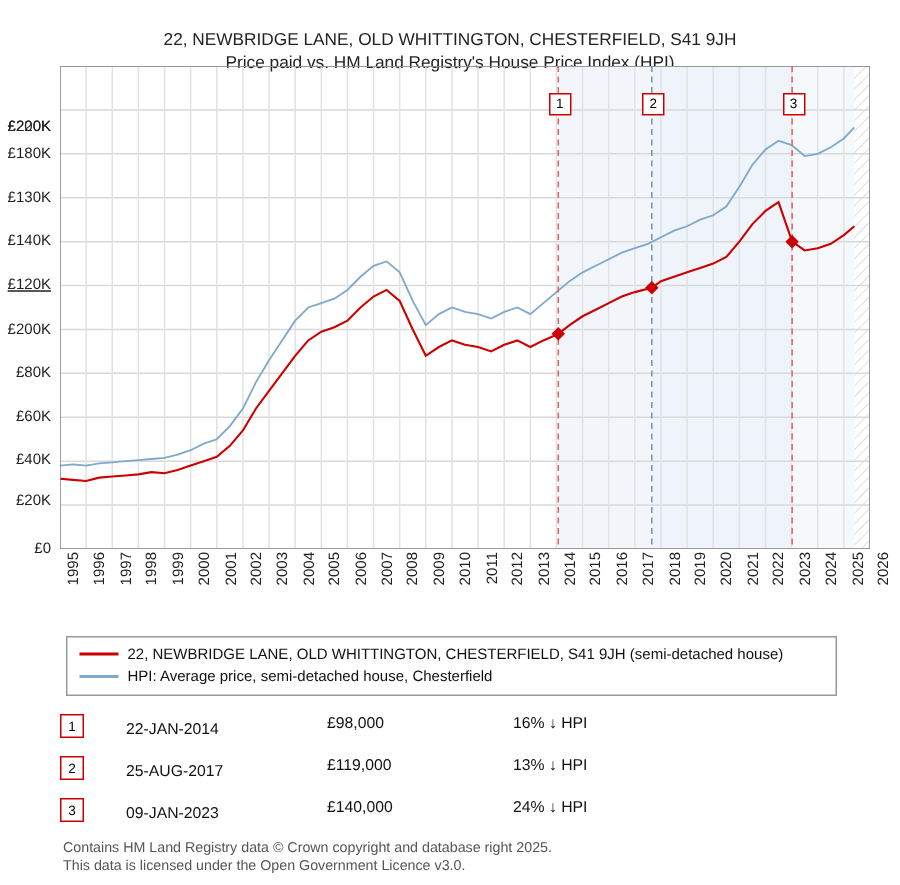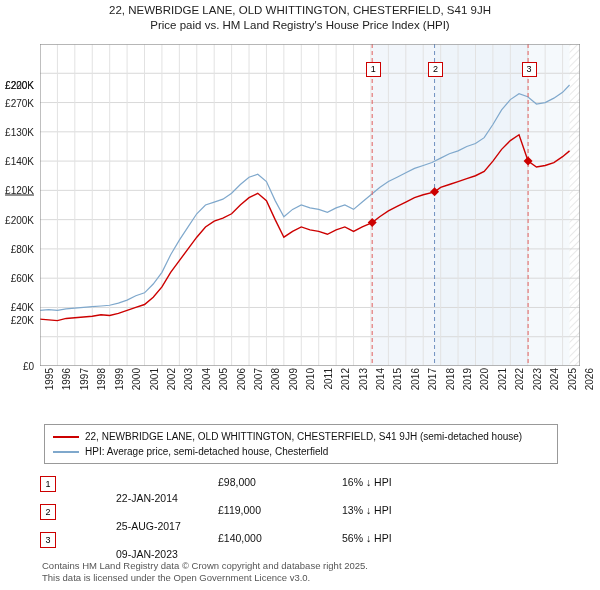--- a/index.html
+++ b/index.html
@@ -5,21 +5,21 @@
   html,body{margin:0;padding:0;}
   body{
     width:600px;height:590px;
     background:#ffffff;
     font-family:"Liberation Sans", sans-serif;
     color:#000;
     overflow:hidden;
   }
   .wrap{position:relative;width:600px;height:590px;}
   .title{
-    position:absolute;left:0;top:3px;width:600px;text-align:center;
+    position:absolute;left:0;top:20px;width:600px;text-align:center;
     font-size:11.5px;line-height:15px;color:#222;
   }
   .title div{white-space:nowrap;}
   
   #plot{position:absolute;left:40px;top:44px;width:540px;height:322px;}
   #plotsvg{position:absolute;left:0;top:0;}
   .ylab{
     position:absolute;left:0;top:44px;width:36px;height:322px;
   }
   .ylab span{
@@ -49,48 +49,48 @@
   }
   .legend .r1{top:6px;}
   .legend .r2{top:21px;}
   
   .tbl{position:absolute;left:40px;top:472px;width:520px;}
   .trow{position:relative;height:28px;}
   .trow .bx{
     position:absolute;left:0;top:4px;width:14px;height:14px;border:1px solid #cc0000;
     background:#fff;font-size:9px;line-height:14px;text-align:center;color:#000;
   }
-  .trow .date{position:absolute;left:44px;top:20px;font-size:10.5px;color:#111;margin-left:32px;}
+  .trow .date{position:absolute;left:44px;top:8px;font-size:10.5px;color:#111;}
   .trow .price{position:absolute;left:178px;top:4px;width:80px;text-align:left;font-size:10.5px;color:#111;}
   .trow .pct{position:absolute;left:302px;top:4px;font-size:10.5px;color:#111;}
   .footer{
     position:absolute;left:42px;top:560px;width:540px;font-size:9.5px;color:#555;line-height:12px;
   }
 </style>
 </head>
 <body>
 
 <div class="wrap">
 
   <div class="title">
     <div>22, NEWBRIDGE LANE, OLD WHITTINGTON, CHESTERFIELD, S41 9JH</div>
     <div>Price paid vs. HM Land Registry's House Price Index (HPI)</div>
   </div>
 
   <div class="ylab" id="ylabels">
       <span style="top: 322px;">£0</span>
-      <span style="top: 276px;">£20K</span>
+      <span style="top: 290px;">£20K</span>
       <span style="top: 263.455px;">£40K</span>
       <span style="top: 234.182px; margin-left: 48px;">£60K</span>
       <span style="top: 204.909px;">£80K</span>
       <span style="top: 175.636px;">£200K</span>
       <span style="top: 146.364px; text-decoration: underline;">£120K</span>
       <span style="top: 117.091px; text-align: right;">£140K</span>
       <span style="top: 87.8182px;">£130K</span>
-      <span style="top: 58.5455px;">£270K</span>
+      <span style="top: 58.5455px;">£180K</span>
       <span style="top: 29.2727px; margin-top: 12px;">£200K</span>
       <span style="top: 0px; margin-top: 41px;">£220K</span>
     </div>
   <div id="plot">
     <svg id="plotsvg" width="540" height="322">
         <rect x="332.18709677419247" y="0" width="62.36129032258333" height="322" fill="#f2f6fb"></rect>
         <rect x="394.5483870967758" y="0" width="93.54193548386905" height="322" fill="#eef4fa"></rect>
         <rect x="488.09032258064485" y="0" width="41.45806451613089" height="322" fill="#f5f9fc"></rect>
         <defs>
           <pattern id="hatch" width="5" height="5" patternUnits="userSpaceOnUse" patternTransform="rotate(45)">
@@ -211,21 +211,21 @@
       <div class="trow">
         <div class="bx">2</div>
         <div class="date">25-AUG-2017</div>
         <div class="price">£119,000</div>
         <div class="pct">13% ↓ HPI</div>
       </div>
       <div class="trow">
         <div class="bx">3</div>
         <div class="date">09-JAN-2023</div>
         <div class="price">£140,000</div>
-        <div class="pct">56% ↓ HPI</div>
+        <div class="pct">24% ↓ HPI</div>
       </div>
     </div>
 
   <div class="footer">
     <div>Contains HM Land Registry data © Crown copyright and database right 2025.</div>
     <div>This data is licensed under the Open Government Licence v3.0.</div>
   </div>
 
 </div>
 

